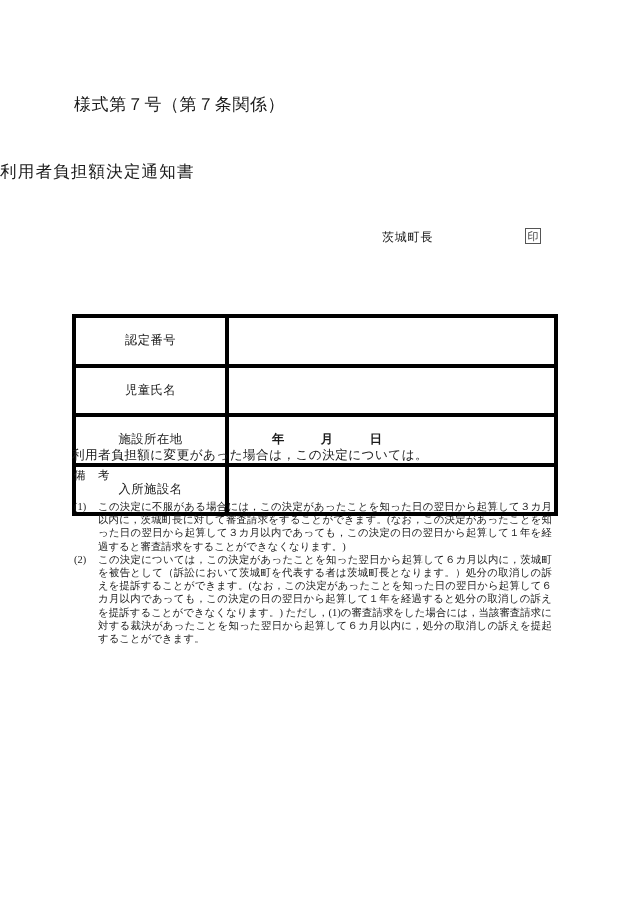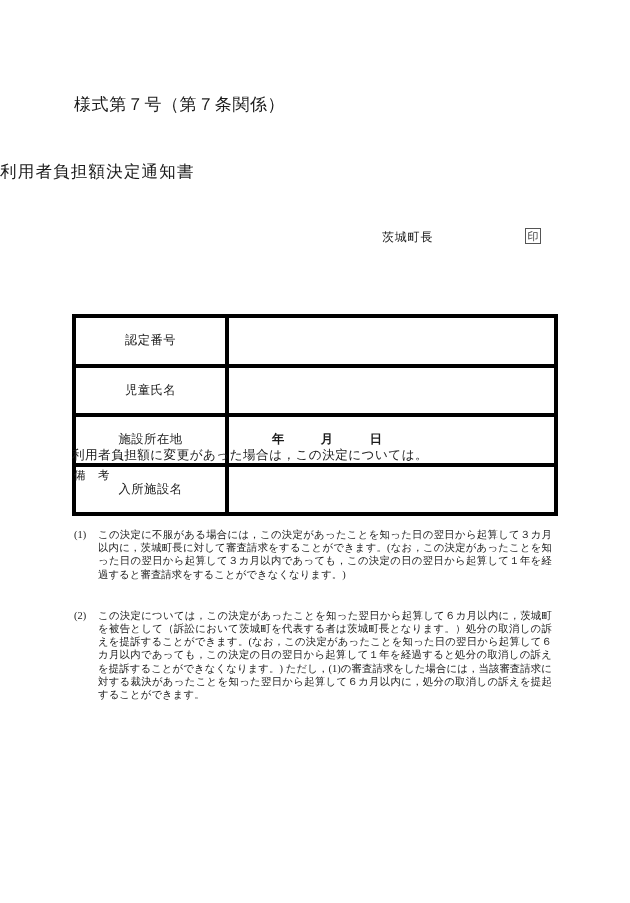--- a/index.html
+++ b/index.html
@@ -156,21 +156,20 @@
   }
   .remark-marker {
     position: absolute;
     left: 0;
     top: 0;
     font-size: 10.4px;
     line-height: 13.2px;
   }
   .remark-text {
     display: block;
-    margin-top: 28px;
   }
 </style>
 </head>
 <body>
 
 <div class="page">
 
   <div class="form-no">様式第７号（第７条関係）</div>
 
   <div class="doc-title">利用者負担額決定通知書</div>

